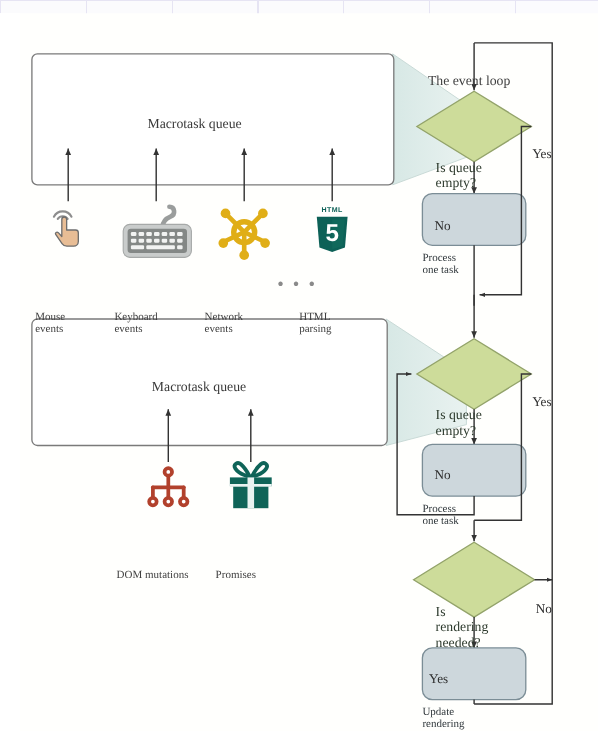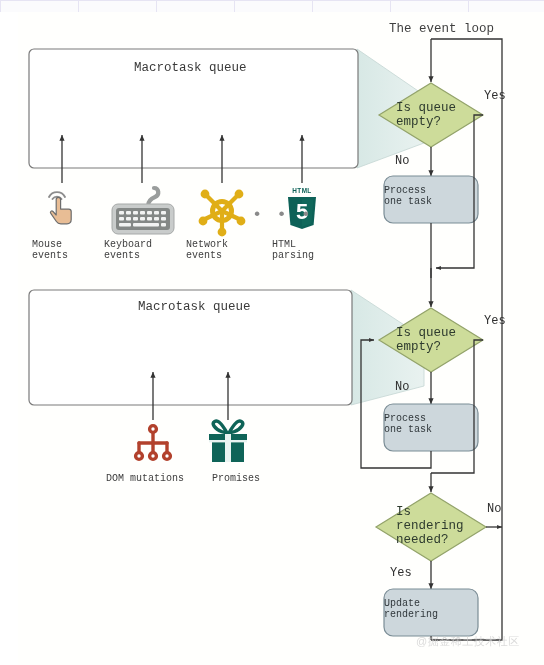--- a/index.html
+++ b/index.html
@@ -36,24 +36,25 @@
   }
   svg.layer {
     position: absolute;
     left: 0; top: 0;
     width: 544px;
     height: 665px;
     overflow: visible;
   }
   .lbl {
     position: absolute;
-    font-family: Liberation Mono, monospace;
+    font-family: Liberation Serif, serif;
     white-space: pre;
     line-height: 1.12;
     color: #3c3c3c;
+    margin-top: 44px;
   }
   .title-lbl { font-size: 12.5px; color: #3f3f3f; }
   .queue-lbl { font-size: 12.5px; color: #3a3a3a; }
   .node-lbl  { font-size: 12.5px; color: #2e3b2e; }
   .box-lbl   { font-size: 10px; color: #31383c; }
   .branch-lbl{ font-size: 12px;  color: #2f2f2f; }
   .icon-lbl  { font-size: 10px; color: #404040; }
   .dots-lbl  { font-size: 17px; color: #8a8a8a; letter-spacing: 2px; }
   #watermark {
     position: absolute;
@@ -250,21 +251,21 @@
   <div class="lbl icon-lbl" style="left:104px; top:239px; width:76px;">Keyboard
 events</div>
   <div class="lbl icon-lbl" style="left:186px; top:239px; width:72px;">Network
 events</div>
   <div class="lbl icon-lbl" style="left:272px; top:239px; width:62px;">HTML
 parsing</div>
 
   <div class="lbl dots-lbl" style="left:252px; top:205px;">• • •</div>
 
   <div class="lbl icon-lbl" style="left:106px; top:473px; width:96px;">DOM mutations</div>
-  <div class="lbl icon-lbl" style="left:212px; top:473px; width:70px;">Promises</div>
+  <div class="lbl icon-lbl" style="left:196px; top:473px; width:70px;">Promises</div>
 
   <div class="lbl node-lbl" style="left:396px; top:101px; width:70px;">Is queue
 empty?</div>
   <div class="lbl branch-lbl" style="left:484px; top:90px;">Yes</div>
   <div class="lbl branch-lbl" style="left:395px; top:155px;">No</div>
   <div class="lbl box-lbl" style="left:384px; top:185px; width:94px;">Process
 one task</div>
 
   <div class="lbl node-lbl" style="left:396px; top:326px; width:70px;">Is queue
 empty?</div>
@@ -274,15 +275,14 @@
 one task</div>
 
   <div class="lbl node-lbl" style="left:396px; top:505px; width:70px;">Is
 rendering
 needed?</div>
   <div class="lbl branch-lbl" style="left:487px; top:503px;">No</div>
   <div class="lbl branch-lbl" style="left:390px; top:567px;">Yes</div>
   <div class="lbl box-lbl" style="left:384px; top:598px; width:98px;">Update
 rendering</div>
 
-  <div id="watermark">@掘金稀土技术社区</div>
 
 </div>
 
 </body></html>

